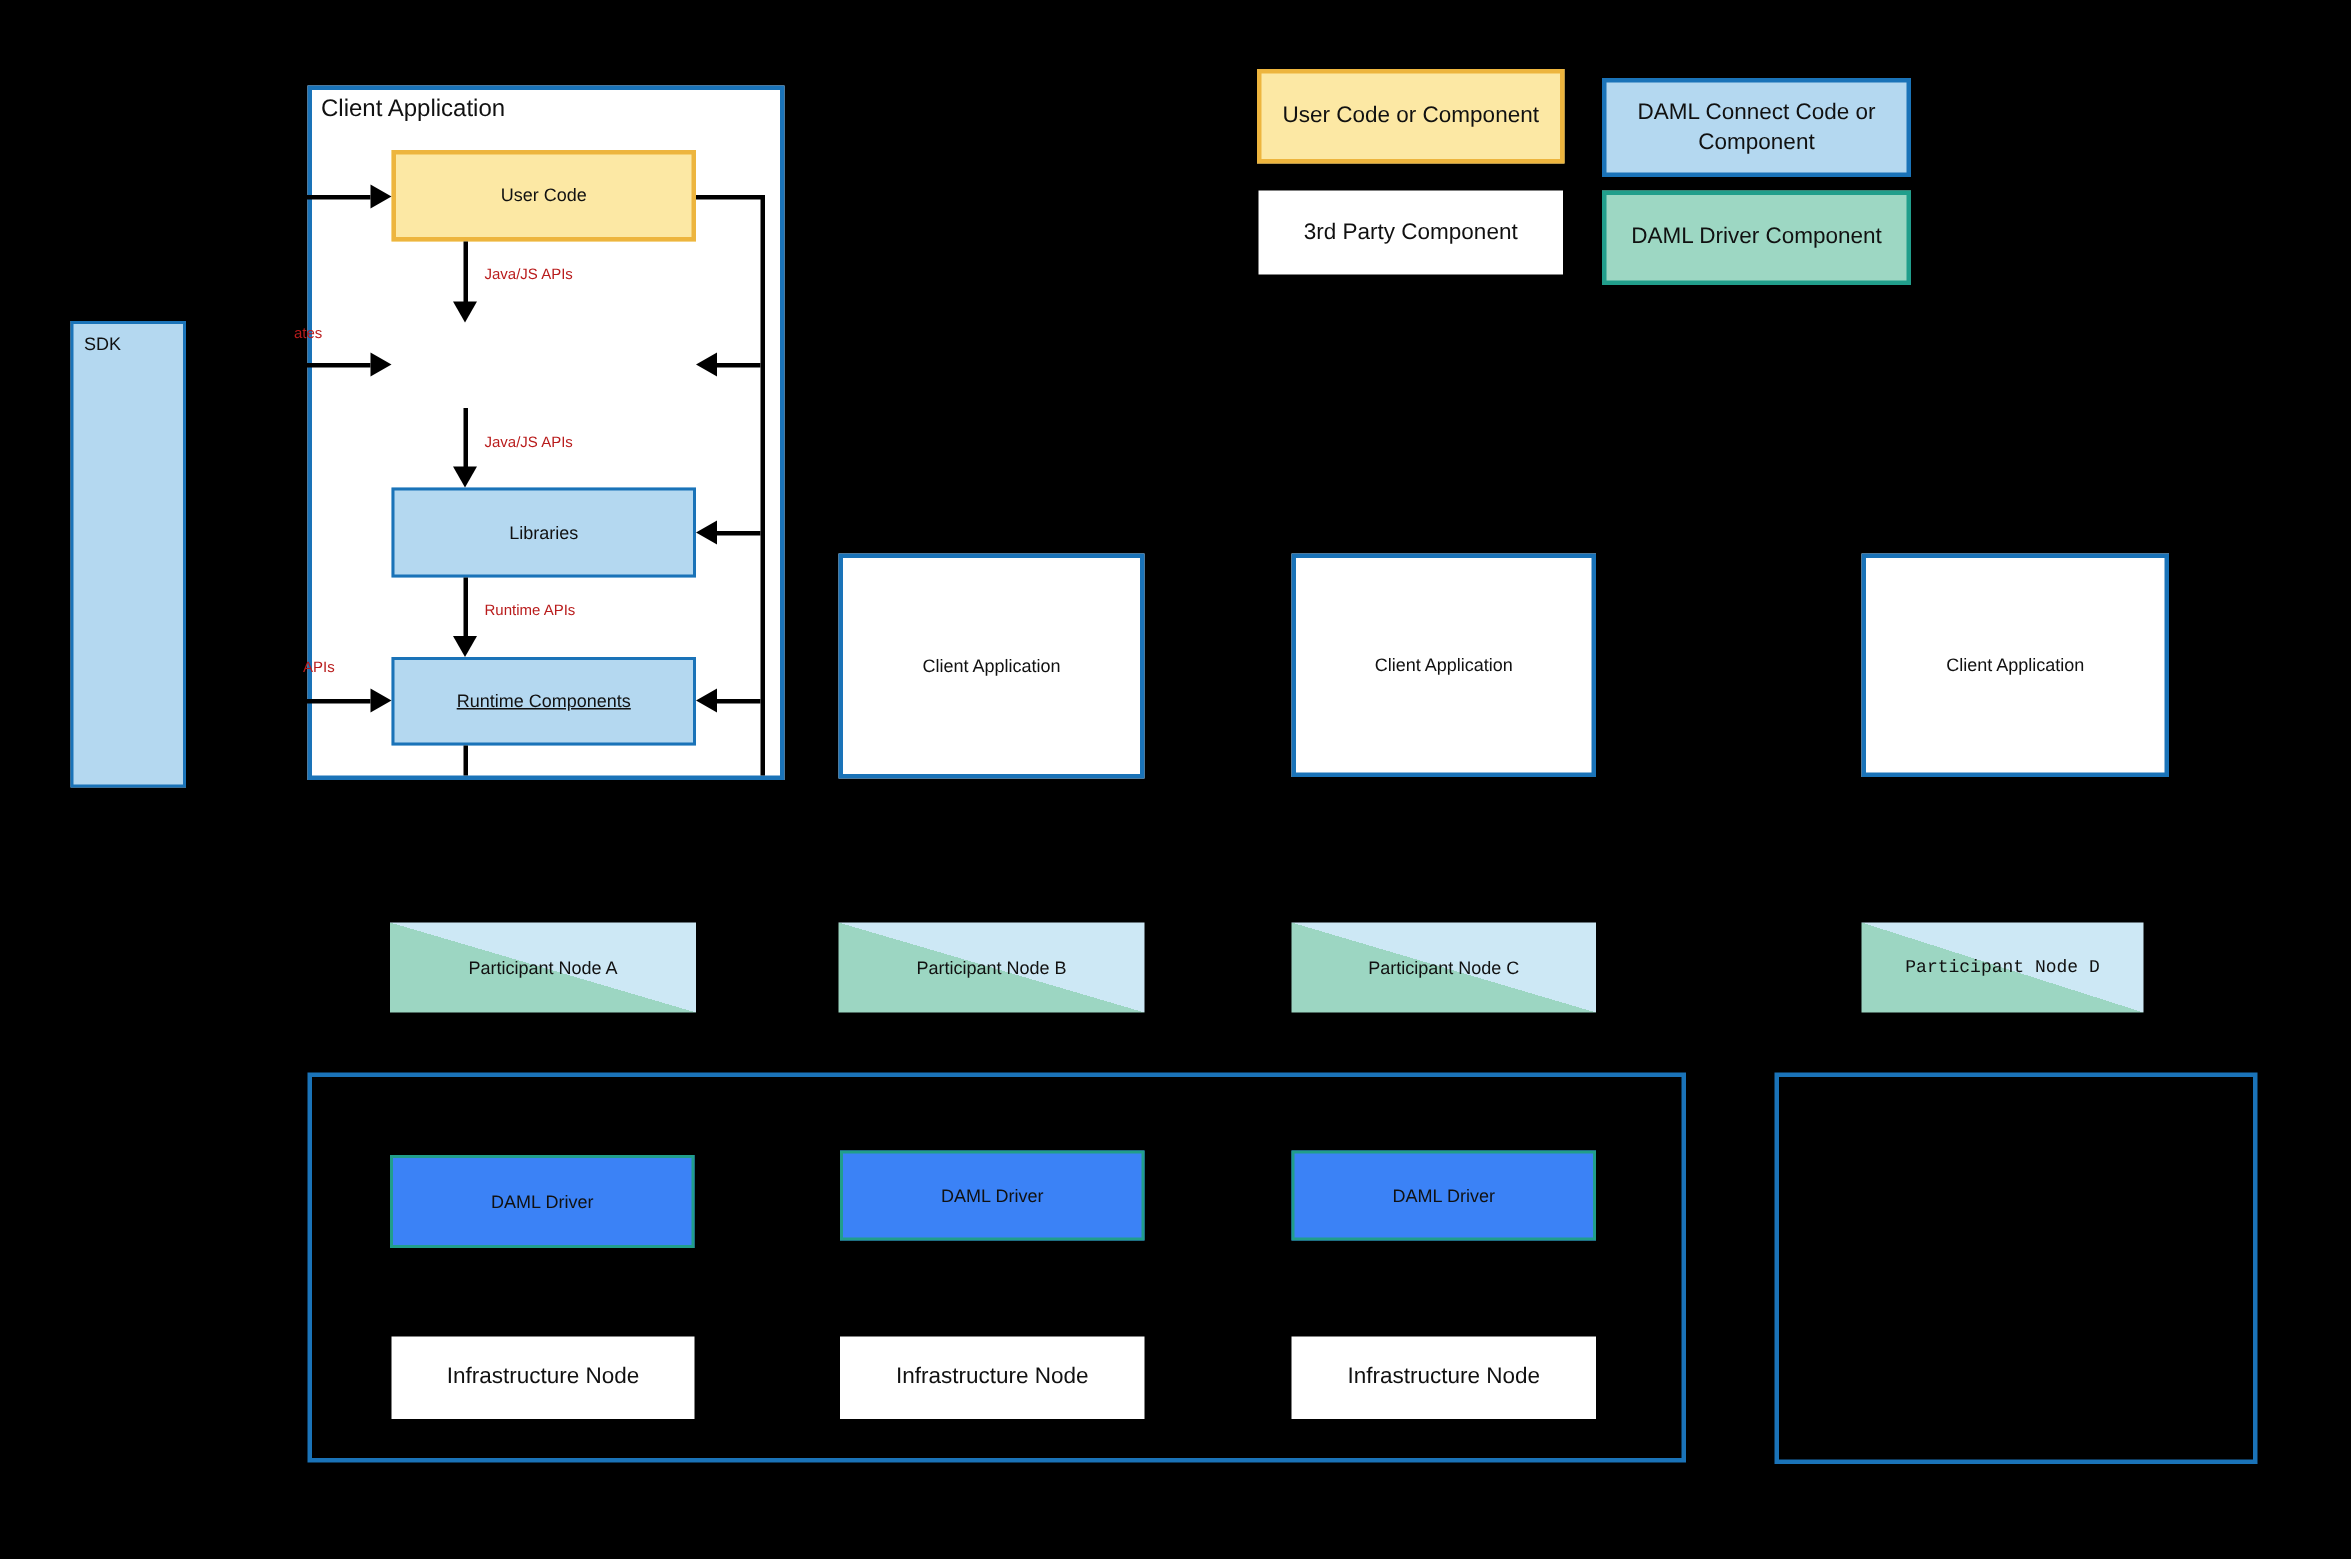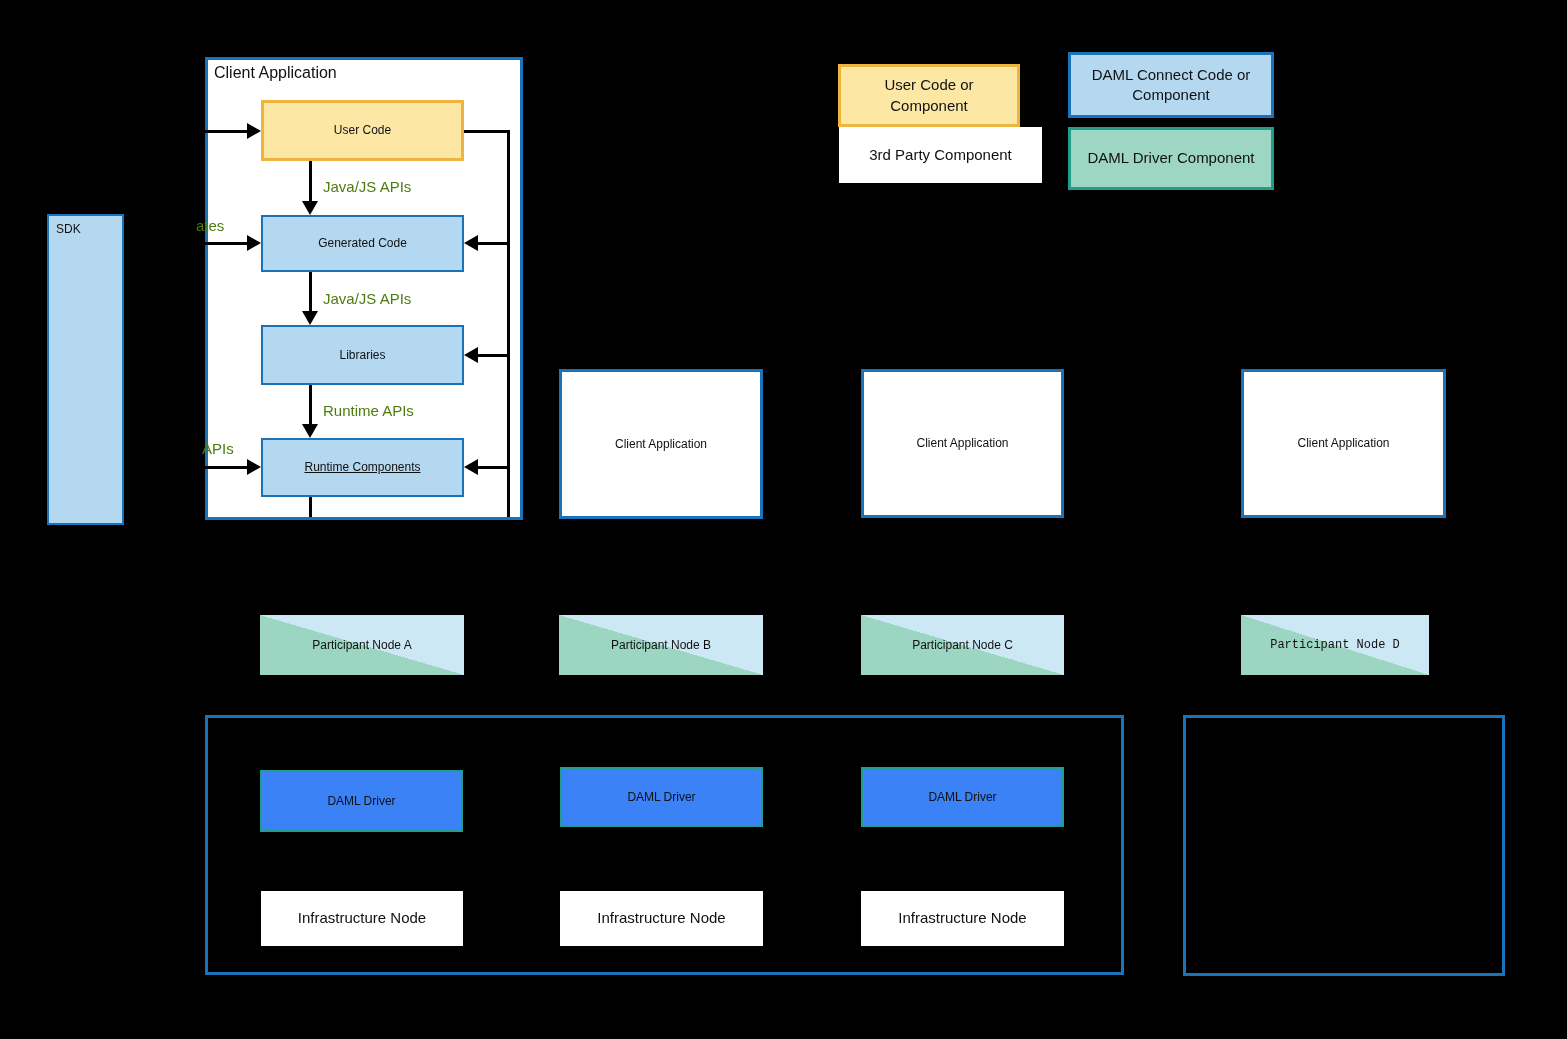--- a/index.html
+++ b/index.html
@@ -17,43 +17,40 @@
   .panel{position:absolute;box-sizing:border-box;background:#fff;border:3px solid #1a73b8;}
   .panel-title{position:absolute;font-size:16px;white-space:nowrap;}
   .hline{position:absolute;height:3px;background:#000;}
   .vline{position:absolute;width:3px;background:#000;}
   .ah-right{position:absolute;width:0;height:0;border-top:8px solid transparent;
             border-bottom:8px solid transparent;border-left:14px solid #000;}
   .ah-left{position:absolute;width:0;height:0;border-top:8px solid transparent;
            border-bottom:8px solid transparent;border-right:14px solid #000;}
   .ah-down{position:absolute;width:0;height:0;border-left:8px solid transparent;
            border-right:8px solid transparent;border-top:14px solid #000;}
-  .edge-label{position:absolute;font-size:15px;white-space:nowrap;color:#4d7c0f;}
+  .edge-label{position:absolute;font-size:10px;white-space:nowrap;color:#b91c1c;}
   .legend-box{position:absolute;box-sizing:border-box;display:flex;align-items:center;
               justify-content:center;text-align:center;font-size:15px;line-height:1.35;
               padding:2px 8px;}
 </style>
 </head>
 <body>
 
 <div class="stage">
 
   <div class="box blue-fill" style="left:47px;top:214px;width:77px;height:311px;align-items:flex-start;justify-content:flex-start;">
     <span style="padding:6px 0 0 7px;">SDK</span>
   </div>
 
   <div class="panel" style="left:205px;top:57px;width:318px;height:463px;">
 
     <div class="panel-title" style="left:6px;top:4px;">Client Application</div>
 
     <div class="box yellow-fill" style="left:53px;top:40px;width:203px;height:61px;">
       <span>User Code</span>
-    </div>
-    <div class="box blue-fill" style="left:53px;top:155px;width:203px;height:57px;">
-      <span>Generated Code</span>
     </div>
     <div class="box blue-fill" style="left:53px;top:265px;width:203px;height:60px;text-align:right;">
       <span>Libraries</span>
     </div>
     <div class="box blue-fill" style="left:53px;top:378px;width:203px;height:59px;text-decoration:underline;">
       <span>Runtime Components</span>
     </div>
 
     <div class="vline" style="left:101px;top:101px;height:41px;"></div>
     <div class="ah-down" style="left:94px;top:141px;"></div>
@@ -87,21 +84,21 @@
     <div class="ah-left" style="left:256px;top:399px;"></div>
     <div class="hline" style="left:270px;top:406px;width:29px;"></div>
 
     <div class="edge-label" style="left:115px;top:118px;">Java/JS APIs</div>
     <div class="edge-label" style="left:115px;top:230px;">Java/JS APIs</div>
     <div class="edge-label" style="left:115px;top:342px;">Runtime APIs</div>
     <div class="edge-label" style="left:-12px;top:157px;">ates</div>
     <div class="edge-label" style="left:-6px;top:380px;">APIs</div>
   </div>
 
-  <div class="legend-box yellow-fill" style="left:838px;top:64px;width:182px;height:63px;">
+  <div class="legend-box yellow-fill" style="left:838px;top:46px;width:205px;height:63px;">
     <span>User Code or Component</span>
   </div>
   <div class="legend-box" style="left:1068px;top:52px;width:206px;height:66px;background:#b4d8f0;border:3px solid #1a73b8;">
     <span>DAML Connect Code or Component</span>
   </div>
   <div class="legend-box white-fill" style="left:839px;top:127px;width:203px;height:56px;">
     <span>3rd Party Component</span>
   </div>
   <div class="legend-box" style="left:1068px;top:127px;width:206px;height:63px;background:#9dd7c3;border:3px solid #219e8b;">
     <span>DAML Driver Component</span>

